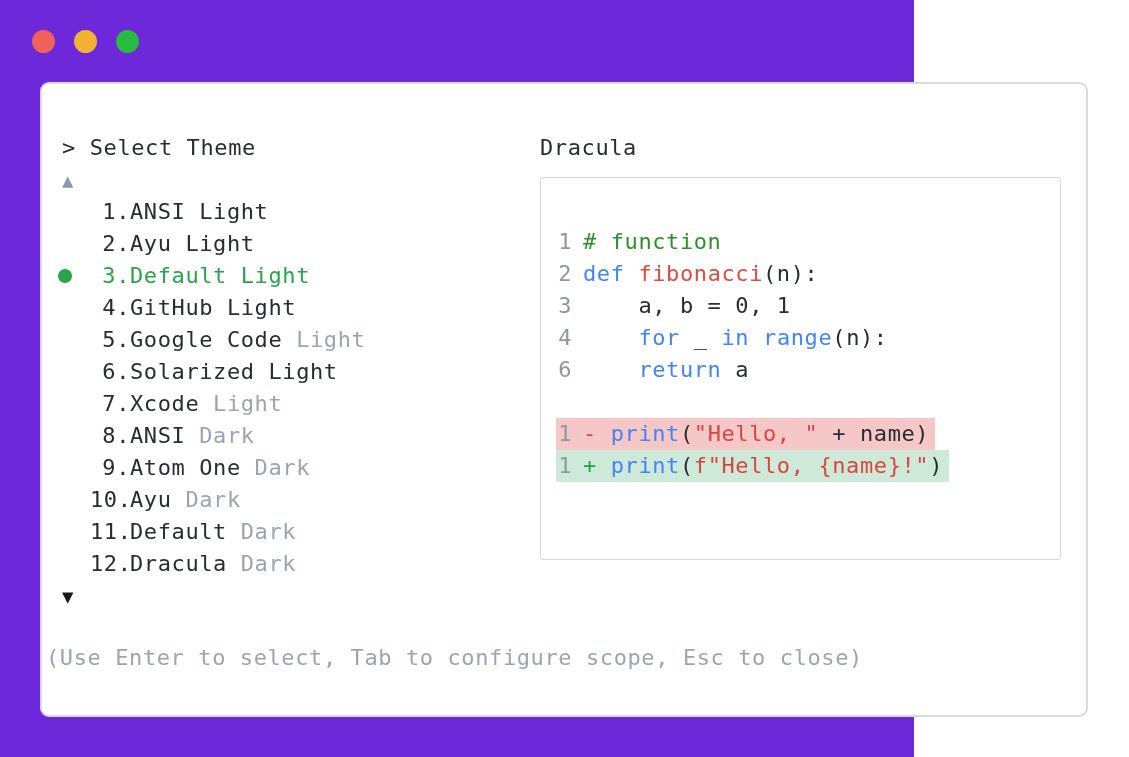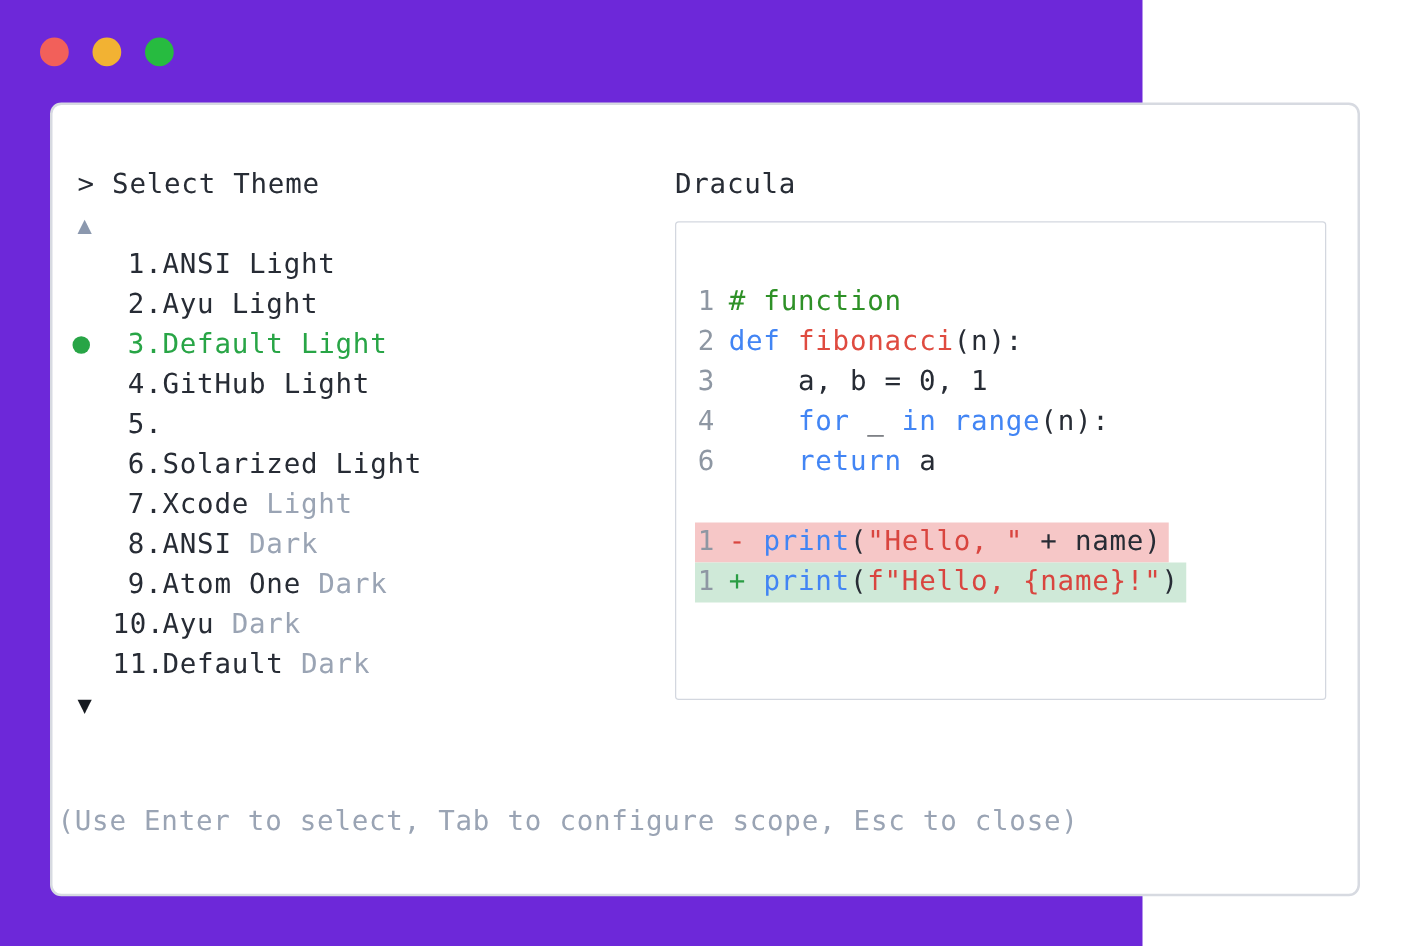--- a/index.html
+++ b/index.html
@@ -97,20 +97,21 @@
             <span class="tlabel"><span>Default Light</span></span>
           </div>
           <div class="trow">
             <span class="marker"></span>
             <span class="num">4.</span>
             <span class="tlabel"><span>GitHub Light</span></span>
           </div>
           <div class="trow">
             <span class="marker"></span>
             <span class="num">5.</span>
+            <span class="tlabel"><span>Google Code</span><span class="variant"> Light</span></span>
           </div>
           <div class="trow">
             <span class="marker"></span>
             <span class="num">6.</span>
             <span class="tlabel"><span>Solarized Light</span></span>
           </div>
           <div class="trow">
             <span class="marker"></span>
             <span class="num">7.</span>
             <span class="tlabel"><span>Xcode</span><span class="variant"> Light</span></span>
@@ -128,20 +129,25 @@
           <div class="trow">
             <span class="marker"></span>
             <span class="num">10.</span>
             <span class="tlabel"><span>Ayu</span><span class="variant"> Dark</span></span>
           </div>
           <div class="trow">
             <span class="marker"></span>
             <span class="num">11.</span>
             <span class="tlabel"><span>Default</span><span class="variant"> Dark</span></span>
           </div>
+          <div class="trow">
+            <span class="marker"></span>
+            <span class="num">12.</span>
+            <span class="tlabel"><span>Dracula</span><span class="variant"> Dark</span></span>
+          </div>
         </div>
       <div class="arrow-row arrow-down">▼</div>
     </div>
 
     <div class="preview-title">Dracula</div>
 
     <div class="preview-box">
       <div class="code" id="code-lines">
           <div class="code-row"><div class="code-line"><span class="ln">1</span><span class="tok-comment"># function</span></div></div>
           <div class="code-row"><div class="code-line"><span class="ln">2</span><span class="tok-keyword">def</span><span class="tok-plain"> </span><span class="tok-function">fibonacci</span><span class="tok-plain">(n):</span></div></div>

